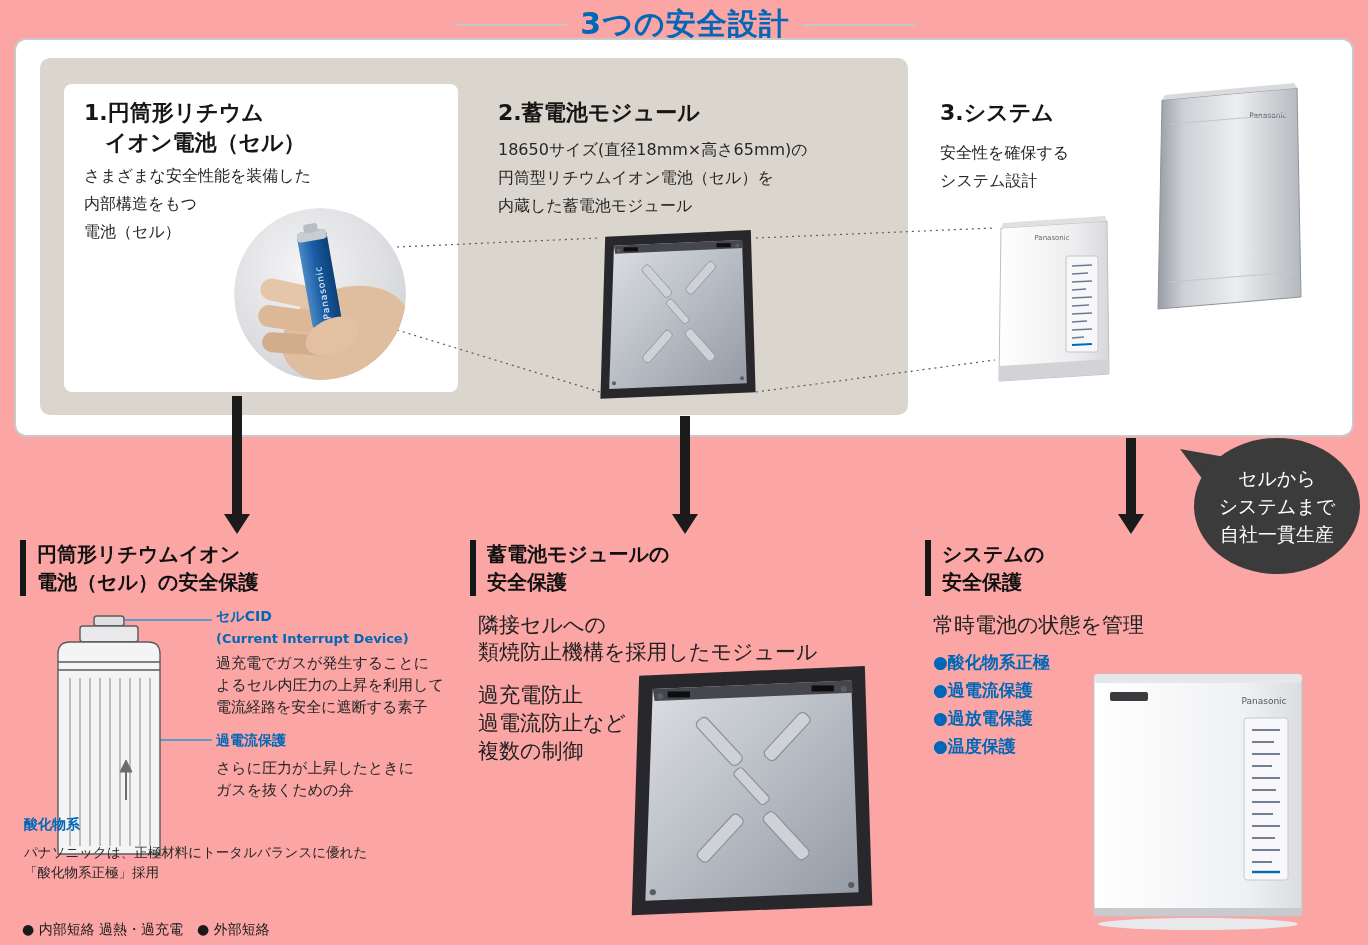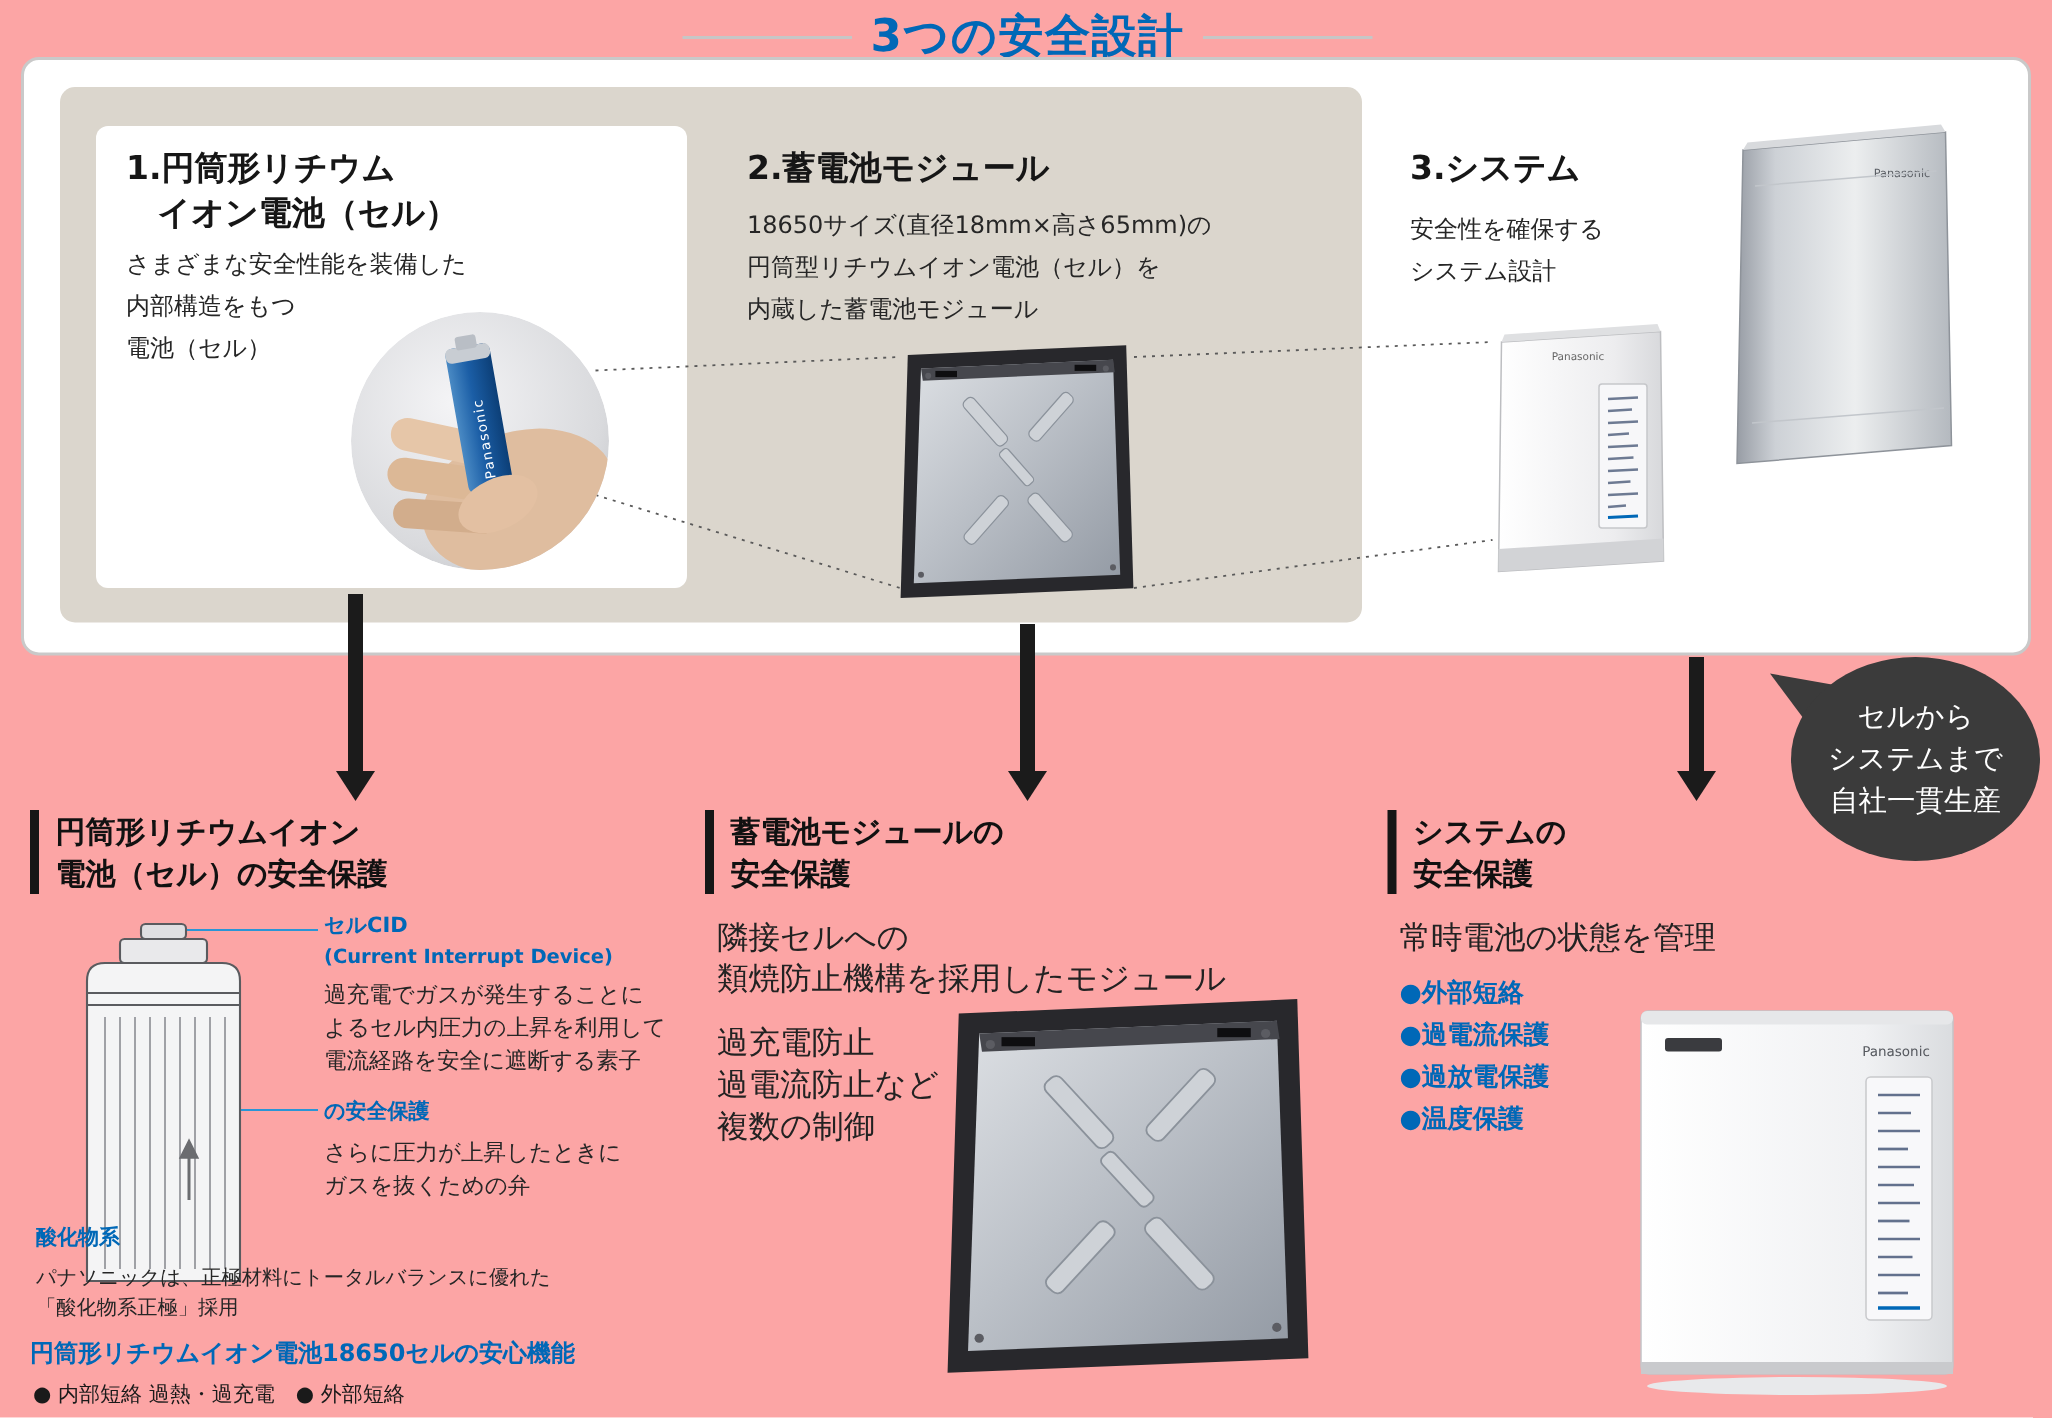--- a/index.html
+++ b/index.html
@@ -257,33 +257,32 @@
   </svg>
 
   <div class="blue-label" style="left:216px;top:608px;">セルCID</div>
   <div class="blue-sub" style="left:216px;top:631px;">(Current Interrupt Device)</div>
   <div class="small-text" style="left:216px;top:652px;">
     <div>過充電でガスが発生することに</div>
     <div>よるセル内圧力の上昇を利用して</div>
     <div>電流経路を安全に遮断する素子</div>
   </div>
 
-  <div class="blue-label" style="left:216px;top:732px;">の安全保護</div>
+  <div class="blue-label" style="left:216px;top:732px;">過電流保護</div>
   <div class="small-text" style="left:216px;top:757px;">
     <div>さらに圧力が上昇したときに</div>
     <div>ガスを抜くための弁</div>
   </div>
 
   <div class="blue-label" style="left:24px;top:816px;">酸化物系</div>
   <div class="tiny-text" style="left:24px;top:842px;">
     <div>パナソニックは、正極材料にトータルバランスに優れた</div>
     <div>「酸化物系正極」採用</div>
   </div>
 
-  <div class="footer-title" style="left:20px;top:892px;">円筒形リチウムイオン電池18650セルの安心機能</div>
   <div class="footer-items" style="left:22px;top:921px;">● 内部短絡 過熱・過充電　● 外部短絡</div>
 
   <div class="col-h" style="left:470px;top:540px;">
     <div>蓄電池モジュールの</div>
     <div>安全保護</div>
   </div>
   <div class="c2-text" style="left:478px;top:612px;">
     <div>隣接セルへの</div>
     <div>類焼防止機構を採用したモジュール</div>
   </div>
@@ -316,21 +315,21 @@
     <circle cx="180" cy="186" r="2.5" fill="#5b5c62"></circle>
       <circle cx="20" cy="192" r="2.5" fill="#5b5c62"></circle>
   </svg>
 
   <div class="col-h" style="left:925px;top:540px;">
     <div>システムの</div>
     <div>安全保護</div>
   </div>
   <div class="c2-text" style="left:933px;top:612px;">常時電池の状態を管理</div>
   <div class="abs" style="left:933px;top:648px;">
-    <div class="c3-item">●外部短絡</div>
+    <div class="c3-item">●酸化物系正極</div>
     <div class="c3-item">●過電流保護</div>
     <div class="c3-item">●過放電保護</div>
     <div class="c3-item">●温度保護</div>
   </div>
 
   <svg class="abs" style="left:1086px;top:662px;" width="230" height="272" viewBox="0 0 230 272">
     <defs>
       <linearGradient id="c3g" x1="0" y1="0" x2="1" y2="0">
         <stop offset="0" stop-color="#ffffff"></stop>
           <stop offset="0.72" stop-color="#f0f1f3"></stop>

